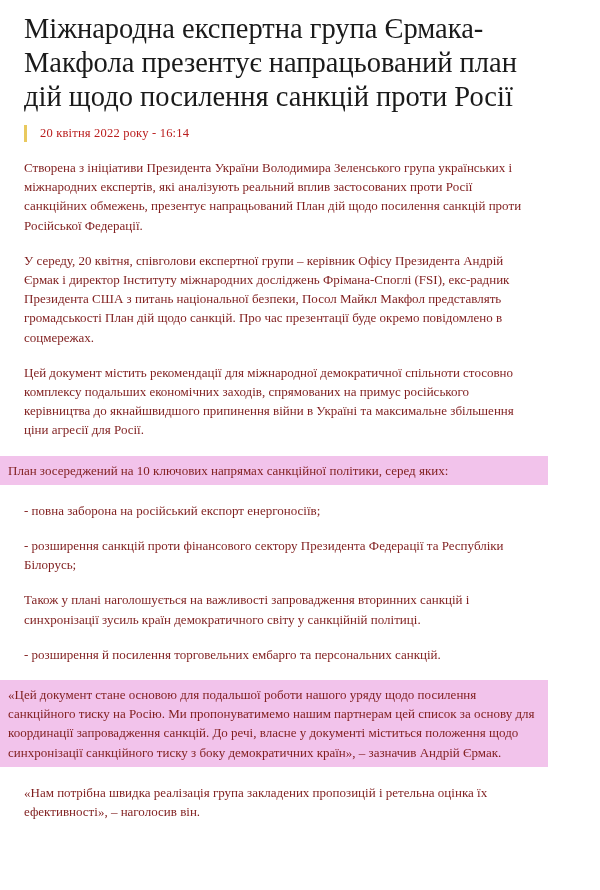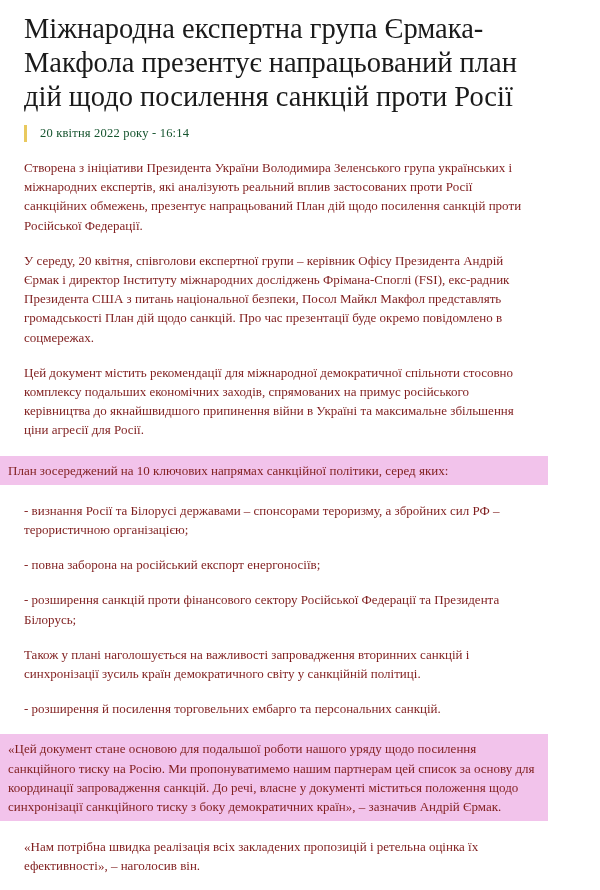--- a/index.html
+++ b/index.html
@@ -37,21 +37,21 @@
   }
   .meta .bar{
     display:inline-block;
     width:3px;
     height:17px;
     background:var(--bar);
     margin-right:13px;
   }
   .meta .date{
     font-size:12.5px;
-    color:#14532d;
+    color:#b91c1c;
     letter-spacing:.2px;
   }
   .body{
     margin-top:13px;
   }
   .body p{
     font-size:13px;
     line-height:19.2px;
     color:#7f1d1d;
     margin:16px 0 8px 0;
@@ -73,21 +73,20 @@
   <div class="meta">
     <span class="bar"></span>
     <span class="date">20 квітня 2022 року - 16:14</span>
   </div>
 
   <div class="body" id="article-body">
       <p>Створена з ініціативи Президента України Володимира Зеленського група українських і міжнародних експертів, які аналізують реальний вплив застосованих проти Росії санкційних обмежень, презентує напрацьований План дій щодо посилення санкцій проти Російської Федерації.</p>
       <p>У середу, 20 квітня, співголови експертної групи – керівник Офісу Президента Андрій Єрмак і директор Інституту міжнародних досліджень Фрімана-Споглі (FSI), екс-радник Президента США з питань національної безпеки, Посол Майкл Макфол представлять громадськості План дій щодо санкцій. Про час презентації буде окремо повідомлено в соцмережах.</p>
       <p>Цей документ містить рекомендації для міжнародної демократичної спільноти стосовно комплексу подальших економічних заходів, спрямованих на примус російського керівництва до якнайшвидшого припинення війни в Україні та максимальне збільшення ціни агресії для Росії.</p>
       <p class="highlight">План зосереджений на 10 ключових напрямах санкційної політики, серед яких:</p>
-      <p>- визнання Росії та Білорусі державами – спонсорами тероризму, а збройних сил РФ – терористичною організацією;</p>
       <p>- повна заборона на російський експорт енергоносіїв;</p>
-      <p>- розширення санкцій проти фінансового сектору Російської Федерації та Президента Білорусь;</p>
+      <p>- розширення санкцій проти фінансового сектору Президента Федерації та Республіки Білорусь;</p>
       <p>Також у плані наголошується на важливості запровадження вторинних санкцій і синхронізації зусиль країн демократичного світу у санкційній політиці.</p>
       <p>- розширення й посилення торговельних ембарго та персональних санкцій.</p>
       <p class="highlight">«Цей документ стане основою для подальшої роботи нашого уряду щодо посилення санкційного тиску на Росію. Ми пропонуватимемо нашим партнерам цей список за основу для координації запровадження санкцій. До речі, власне у документі міститься положення щодо синхронізації санкційного тиску з боку демократичних країн», – зазначив Андрій Єрмак.</p>
-      <p>«Нам потрібна швидка реалізація всіх закладених пропозицій і ретельна оцінка їх ефективності», – наголосив він.</p>
+      <p>«Нам потрібна швидка реалізація група закладених пропозицій і ретельна оцінка їх ефективності», – наголосив він.</p>
     </div>
 </main>
 
 </body></html>

